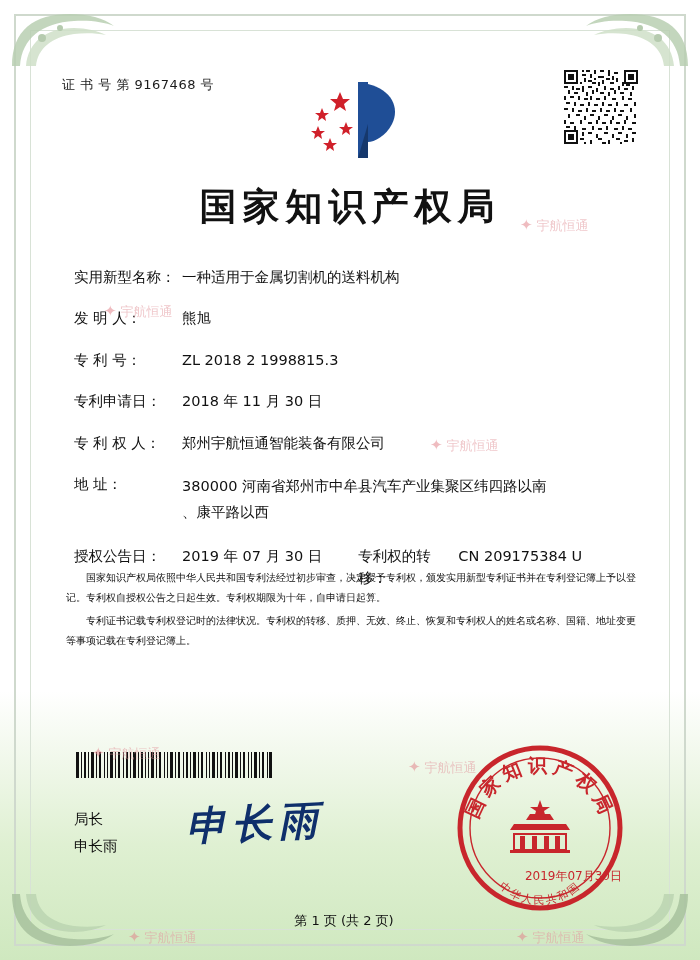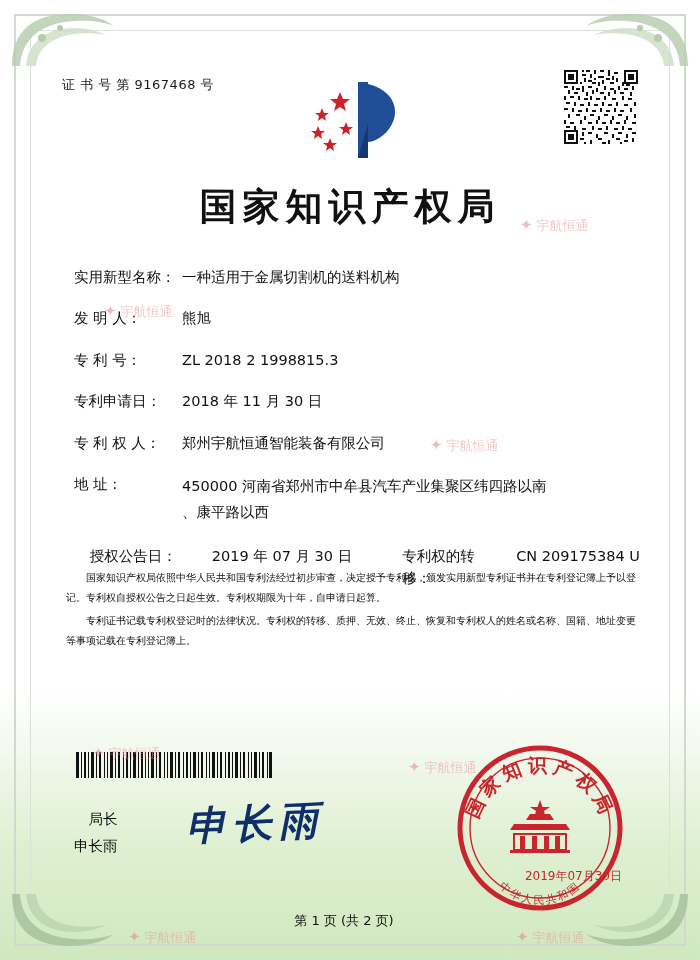--- a/index.html
+++ b/index.html
@@ -98,21 +98,21 @@
   }
   .row .lbl {
     width: 108px;
     flex: 0 0 108px;
     white-space: pre;
   }
   .row .val {
     flex: 1 1 auto;
   }
   .row.addr .val { line-height: 1.8; }
-  .row.twocol { justify-content: flex-end; gap: 14px; }
+  .row.twocol { justify-content: flex-start; }
   .row .lbl2 {
     width: 100px;
     flex: 0 0 100px;
     margin-left: 36px;
   }
   .para {
     position: absolute;
     left: 66px;
     right: 64px;
     top: 568px;
@@ -132,21 +132,20 @@
     height: 26px;
   }
   .director {
     position: absolute;
     left: 74px;
     top: 806px;
     font-size: 14.5px;
     line-height: 1.85;
     color: #111;
     font-family: "DejaVu Sans", sans-serif;
-    text-align: right;
   }
   .signature {
     position: absolute;
     left: 186px;
     top: 796px;
     font-size: 40px;
     color: #0f2f6b;
     font-family: "DejaVu Serif", serif;
     letter-spacing: 6px;
     transform: rotate(-3deg);
@@ -403,21 +402,21 @@
     <div class="row">
       <span class="lbl">专利申请日：</span>
       <span class="val">2018 年 11 月 30 日</span>
     </div>
     <div class="row">
       <span class="lbl">专 利 权 人：</span>
       <span class="val">郑州宇航恒通智能装备有限公司</span>
     </div>
     <div class="row addr">
       <span class="lbl">地 址：</span>
-      <span class="val" style="white-space: pre-line;">450000  河南省郑州市中牟县汽车产业集聚区纬四路以南
+      <span class="val" style="white-space: pre-line;">380000  河南省郑州市中牟县汽车产业集聚区纬四路以南
 、康平路以西</span>
     </div>
     <div class="row twocol">
       <span class="lbl">授权公告日：</span>
       <span>2019 年 07 月 30 日</span>
       <span class="lbl2">专利权的转移：</span>
       <span>CN 209175384 U</span>
     </div>
   </div>
 

